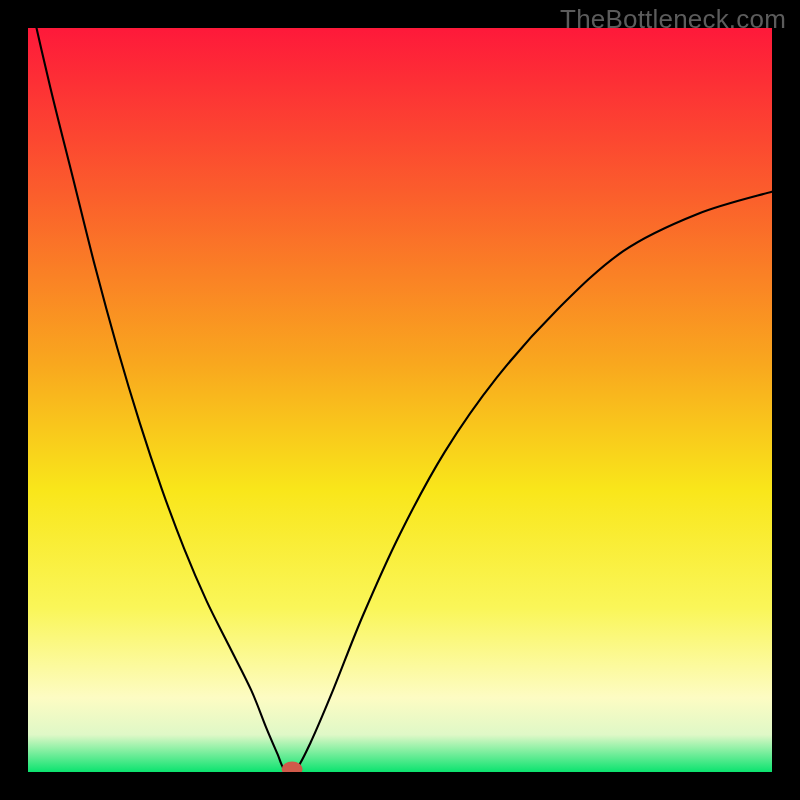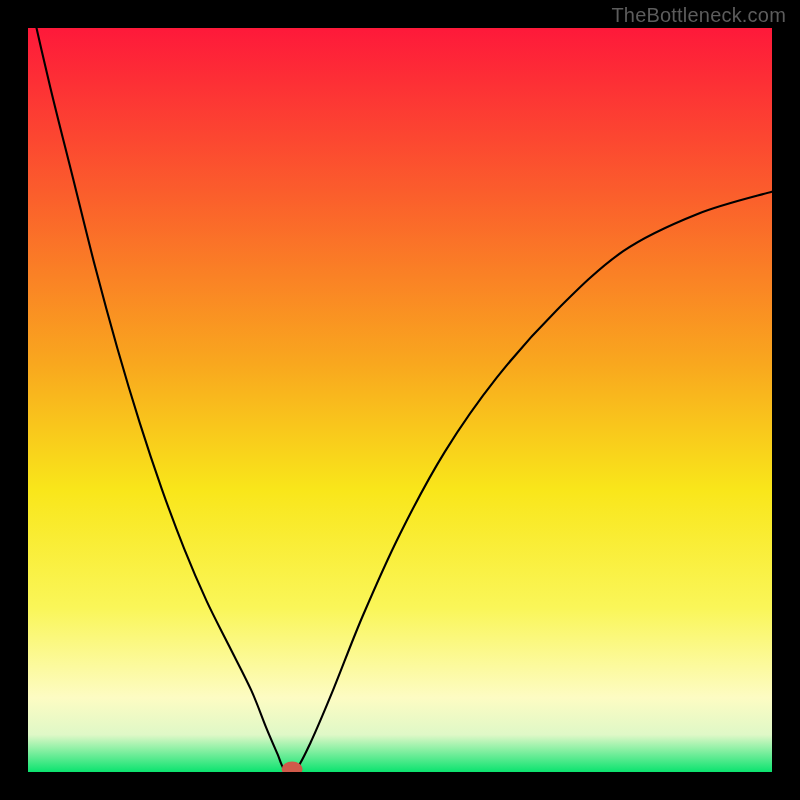--- a/index.html
+++ b/index.html
@@ -15,21 +15,21 @@
     position: relative;
     width: 800px;
     height: 800px;
     background: #000;
   }
   .watermark {
     position: absolute;
     top: 4px;
     right: 14px;
     color: #5c5c5c;
-    font-size: 20px;
+    font-size: 26px;
     font-weight: 500;
     letter-spacing: 0.2px;
     z-index: 5;
   }
   .plot-area {
     position: absolute;
     left: 28px;
     top: 28px;
     width: 744px;
     height: 744px;

